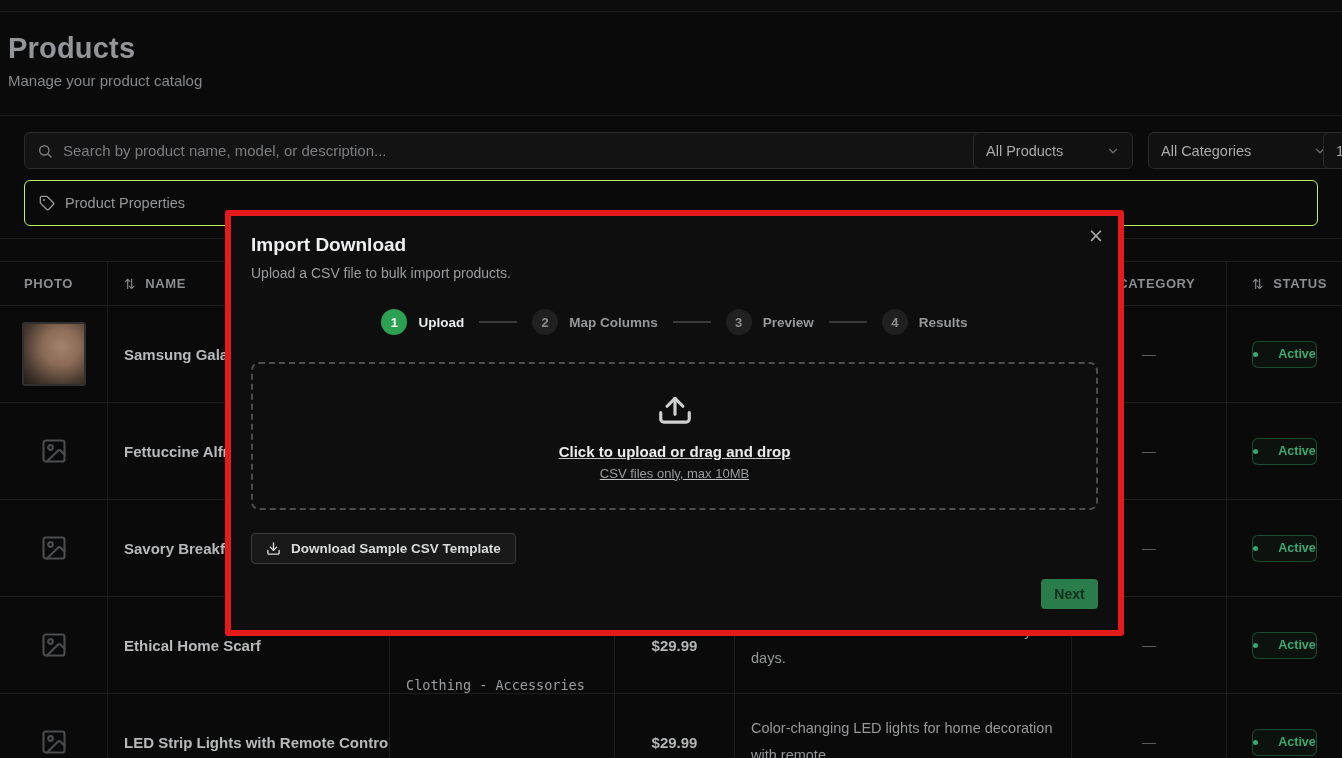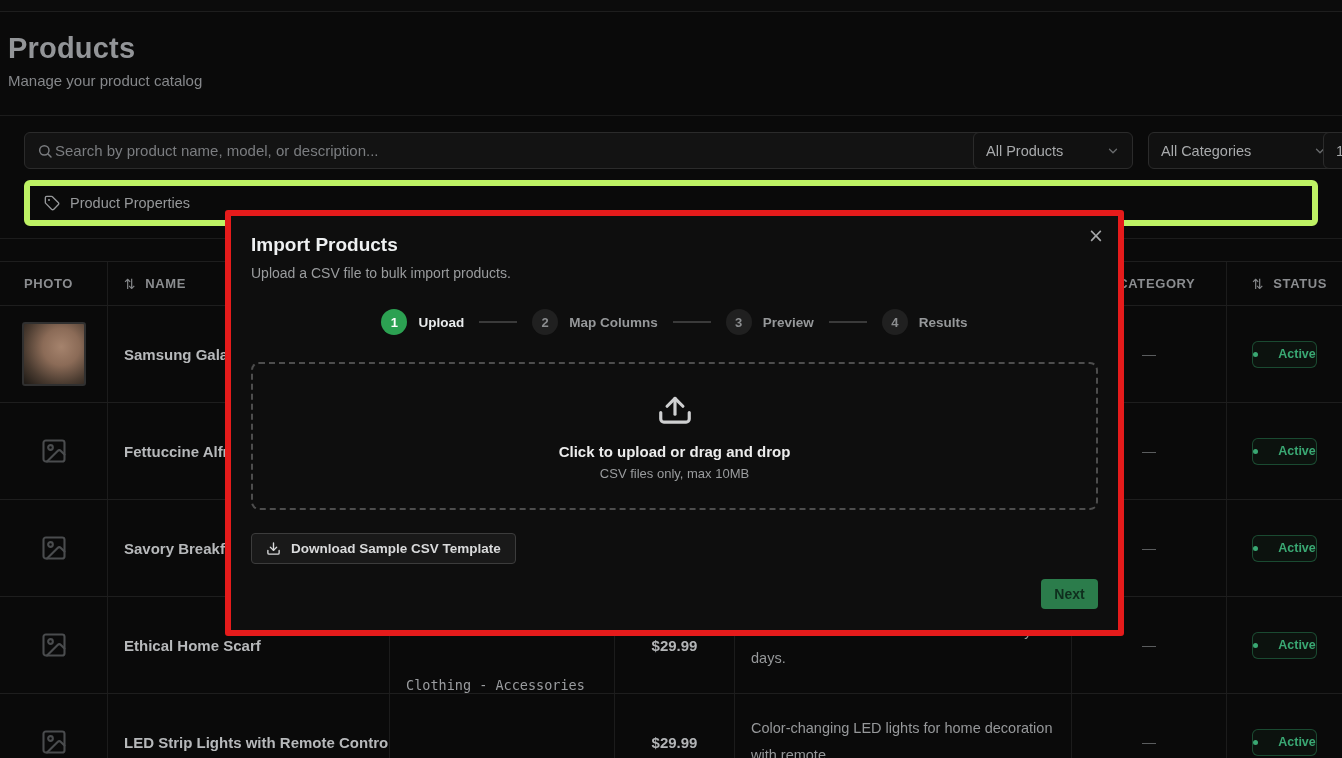--- a/index.html
+++ b/index.html
@@ -13,28 +13,28 @@
   
   .topbar { position:absolute; top:0; left:0; right:0; height:12px; background:#0c0c0c; border-bottom:1px solid #1e1e1e; }
 
   
   .page-header { position:absolute; top:32px; left:8px; }
   .page-title { font-size:29px; font-weight:bold; color:#939598; letter-spacing:0.2px; }
   .page-subtitle { margin-top:7px; font-size:15px; color:#85878a; }
 
   
   .filter-section { position:absolute; top:115px; left:0; width:1342px; height:124px; border-top:1px solid #1c1c1c; border-bottom:1px solid #1c1c1c; }
-  .search-input { position:absolute; top:16px; left:24px; width:1060px; height:37px; background:#131313; border:1px solid #2b2b2b; border-radius:6px; display:flex; align-items:center; padding:0 12px; gap:2px; }
+  .search-input { position:absolute; top:16px; left:24px; width:1060px; height:37px; background:#131313; border:1px solid #2b2b2b; border-radius:6px; display:flex; align-items:center; padding:0 12px; gap:10px; }
   .search-input input { flex:1; background:transparent; border:none; outline:none; color:#9a9c9e; font-size:15px; font-family:"Liberation Sans",sans-serif; }
   .search-input input::placeholder { color:#7b7d80; }
   .select-box { position:absolute; top:16px; height:37px; background:#111; border:1px solid #2b2b2b; border-radius:6px; display:flex; align-items:center; justify-content:space-between; padding:0 12px; font-size:14.5px; color:#a8aaac;gap:28px; }
   .sel-products { left:973px; width:160px; }
   .sel-categories { left:1148px; width:192px; }
   .sel-pagesize { left:1323px; width:80px; }
-  .props-row { position:absolute; top:64px; left:24px; width:1294px; height:46px; border:6px solid #bef264; border-radius:6px; display:flex; align-items:center; padding-left:14px; gap:10px; font-size:14.5px; color:#96989a; }
+  .props-row { position:absolute; top:64px; left:24px; width:1294px; height:46px; border:1px solid #bef264; border-radius:6px; display:flex; align-items:center; padding-left:14px; gap:10px; font-size:14.5px; color:#96989a; }
 
   
   .table { position:absolute; top:261px; left:0; width:1342px; }
   .thead { display:flex; height:45px; border-top:1px solid #1e1e1e; border-bottom:1px solid #1e1e1e; }
   .trow { display:flex; height:97px; border-bottom:1px solid #1e1e1e; }
   .cell { display:flex; align-items:center; border-right:1px solid #1c1c1c; overflow:hidden; }
   .cell:last-child { border-right:none; }
   .c-photo { width:108px; justify-content:center; }
   .c-name { width:282px; padding-left:16px; }
   .c-model { width:225px; padding-left:16px;align-items:flex-end; }
@@ -63,21 +63,21 @@
   .modal-title { font-size:19px; font-weight:bold; color:#eef0f1; }
   .modal-subtitle { margin-top:9px; font-size:14px; color:#9a9c9e; }
   .modal-close { position:absolute; top:10px; right:14px; background:none; border:none; color:#a6a8aa; font-size:19px; line-height:1; cursor:pointer; font-family:"DejaVu Sans",sans-serif; }
   .stepper { margin-top:28px; display:flex; align-items:center; justify-content:center; }
   .step { display:flex; align-items:center; gap:11px; }
   .step-circle { width:26px; height:26px; border-radius:50%; background:#202020; color:#8b8d8f; font-size:13px; font-weight:bold; display:flex; align-items:center; justify-content:center; }
   .step-label { font-size:13.5px; font-weight:bold; color:#96989a; }
   .step.active .step-circle { background:#2ca152; color:#ffffff; }
   .step.active .step-label { color:#e9ebec; }
   .connector { width:38px; height:2px; background:#3a3a3a; margin:0 15px; }
-  .dropzone { margin-top:27px; height:148px; border:2px dashed #4d4d4d; border-radius:8px; display:flex; flex-direction:column; align-items:center; justify-content:center; }
+  .dropzone { margin-top:27px; height:148px; border:2px dashed #4d4d4d; border-radius:8px; display:flex; flex-direction:column; align-items:center; justify-content:center;text-decoration:underline; }
   .dz-title { margin-top:13px; font-size:15px; font-weight:bold; color:#ececec; }
   .dz-sub { margin-top:6px; font-size:13px; color:#9a9c9e; }
   .download-btn { margin-top:23px; display:inline-flex; align-items:center; gap:10px; height:31px; padding:0 14px; background:#191919; border:1px solid #3c3c3c; border-radius:4px; color:#d9dadb; font-size:13.5px; font-weight:bold; font-family:"Liberation Sans",sans-serif; cursor:pointer; }
   .next-btn { position:absolute; right:20px; bottom:21px; width:57px; height:30px; background:#2b7c4b; border:none; border-radius:4px; color:#0f2f1e; font-size:14px; font-weight:bold; font-family:"Liberation Sans",sans-serif; cursor:pointer; }
   svg { display:block; }
 </style>
 </head>
 <body>
 
 <div class="topbar"></div>
@@ -310,21 +310,21 @@
         <span class="badge">
           <span class="dot"></span>
           <span>Active</span>
         </span>
       </div>
   </div>
 </div>
 
 <div class="modal">
   <button class="modal-close">×</button>
-  <div class="modal-title">Import Products</div>
+  <div class="modal-title">Import Download</div>
   <div class="modal-subtitle">Upload a CSV file to bulk import products.</div>
 
   <div class="stepper">
     <div class="step active">
       <span class="step-circle">1</span>
       <span class="step-label">Upload</span>
     </div>
     <div class="connector"></div>
     <div class="step">
       <span class="step-circle">2</span>

